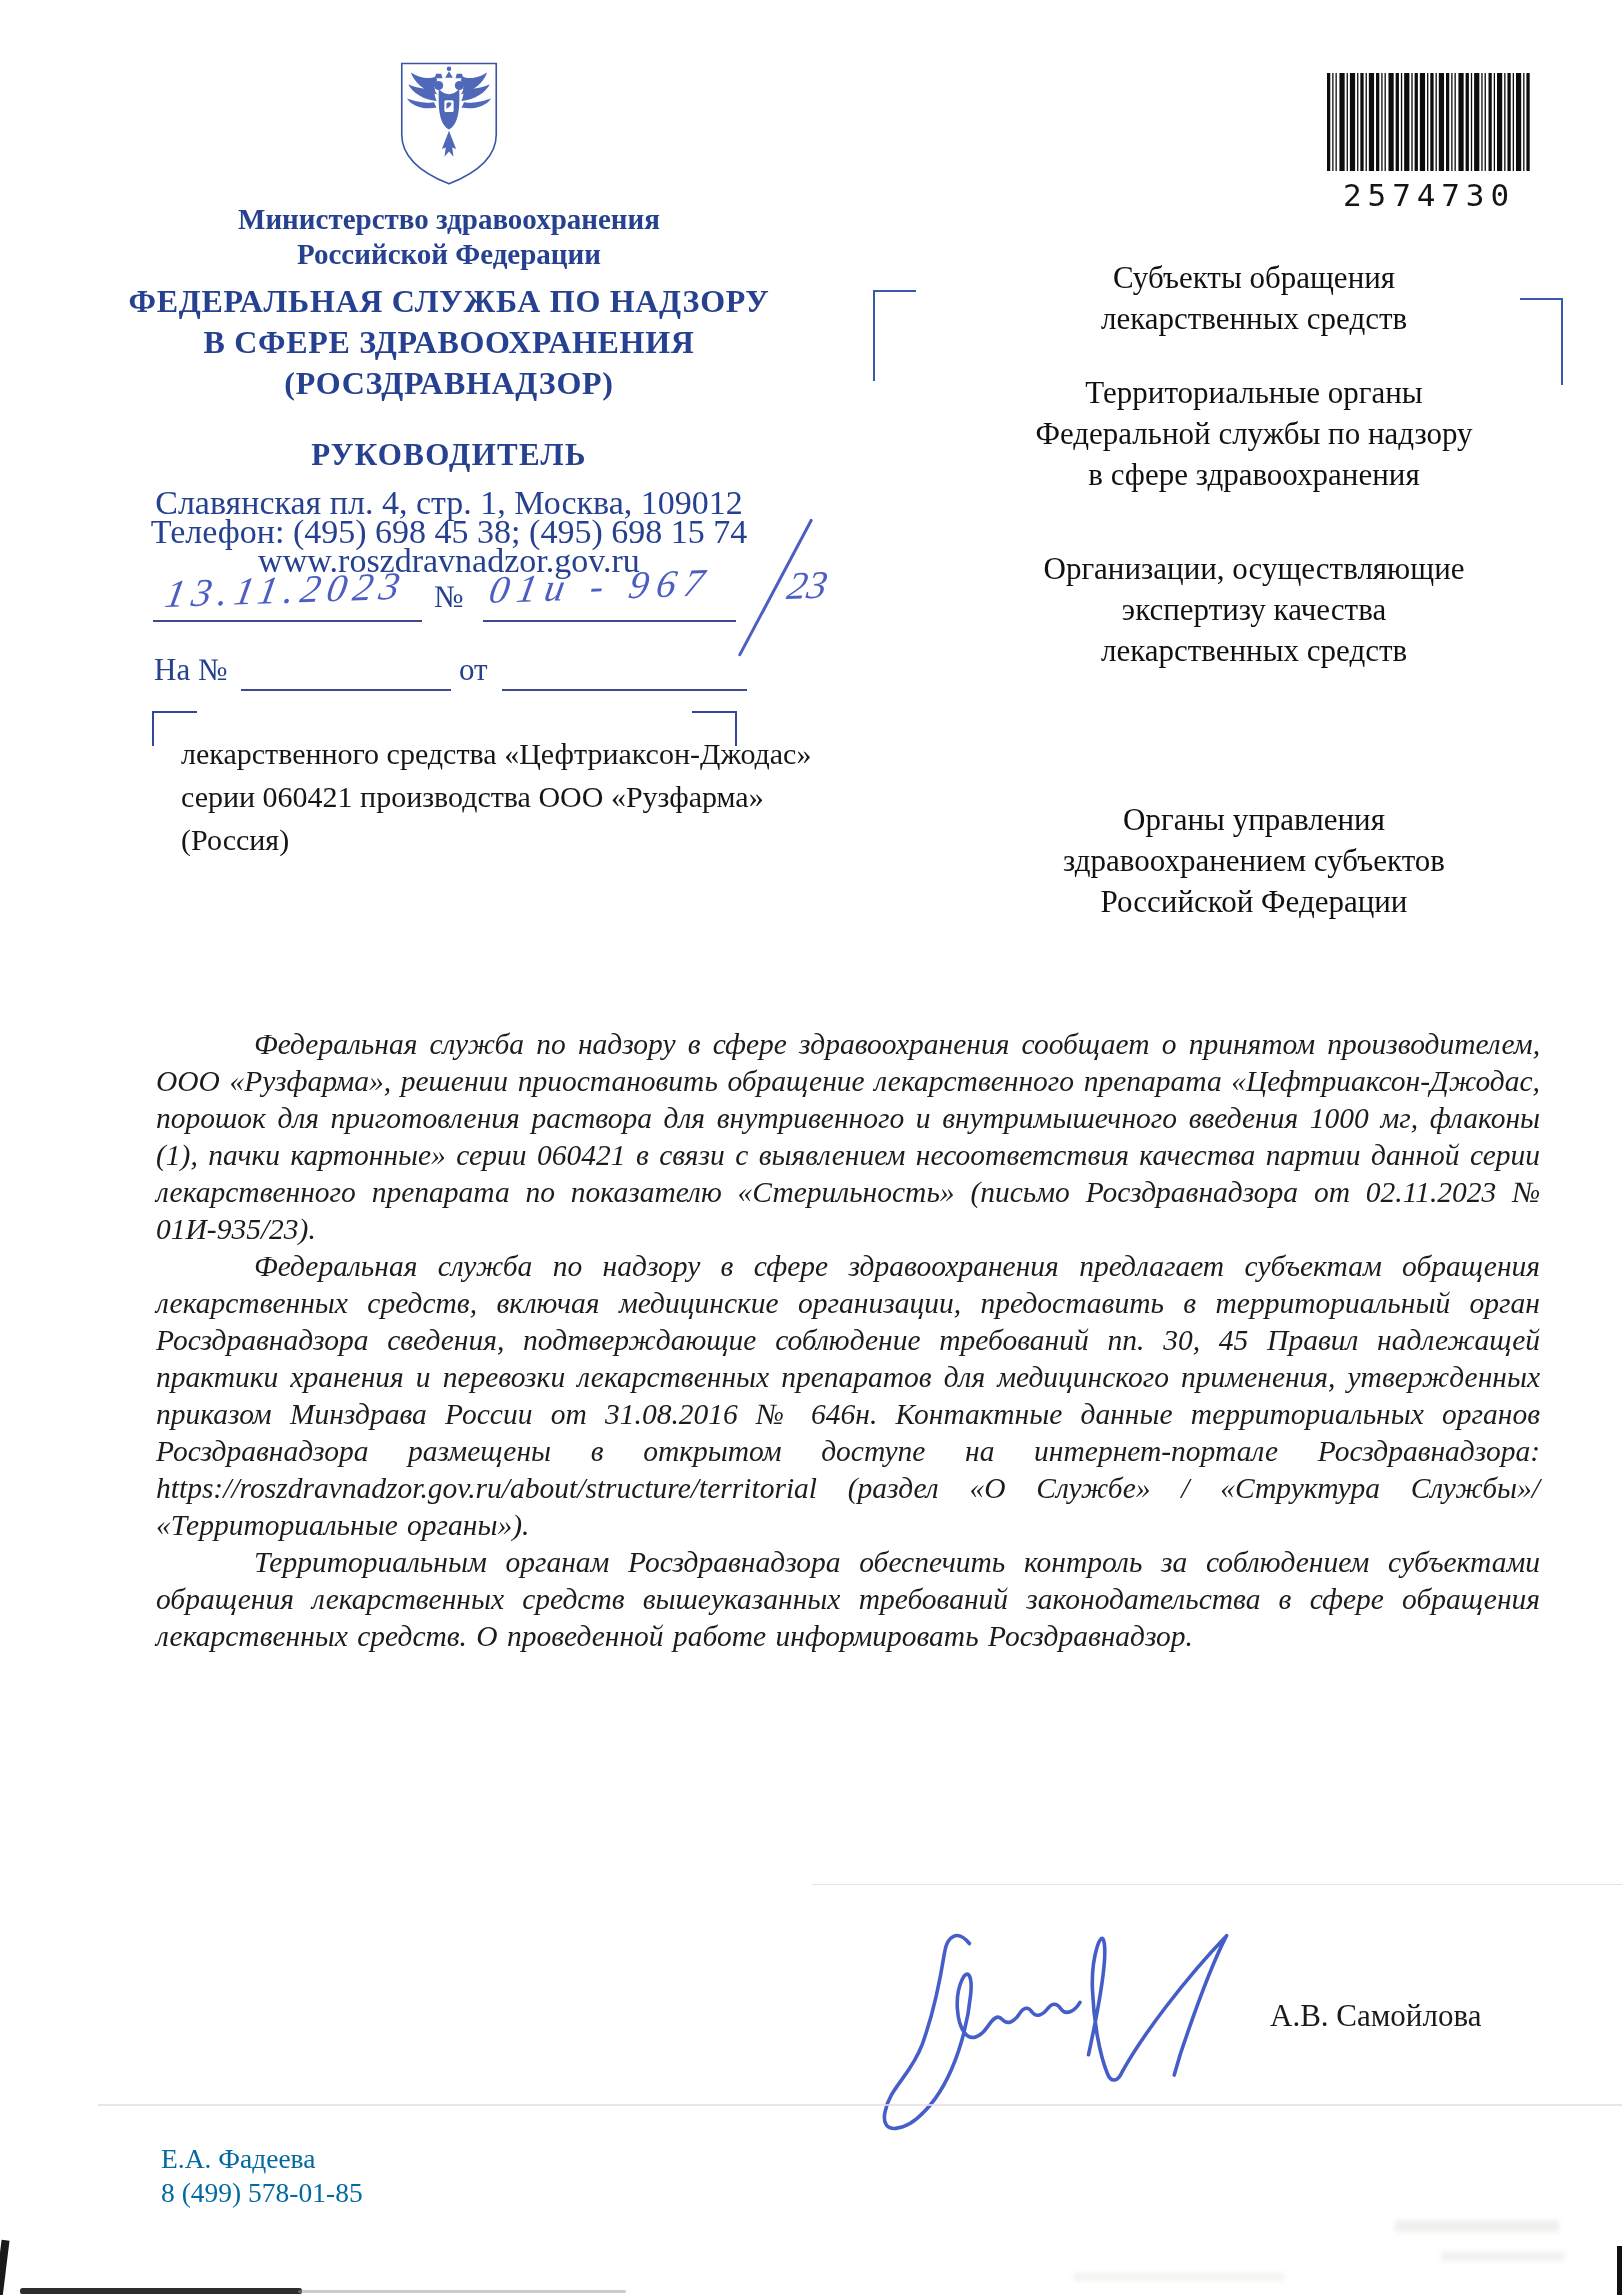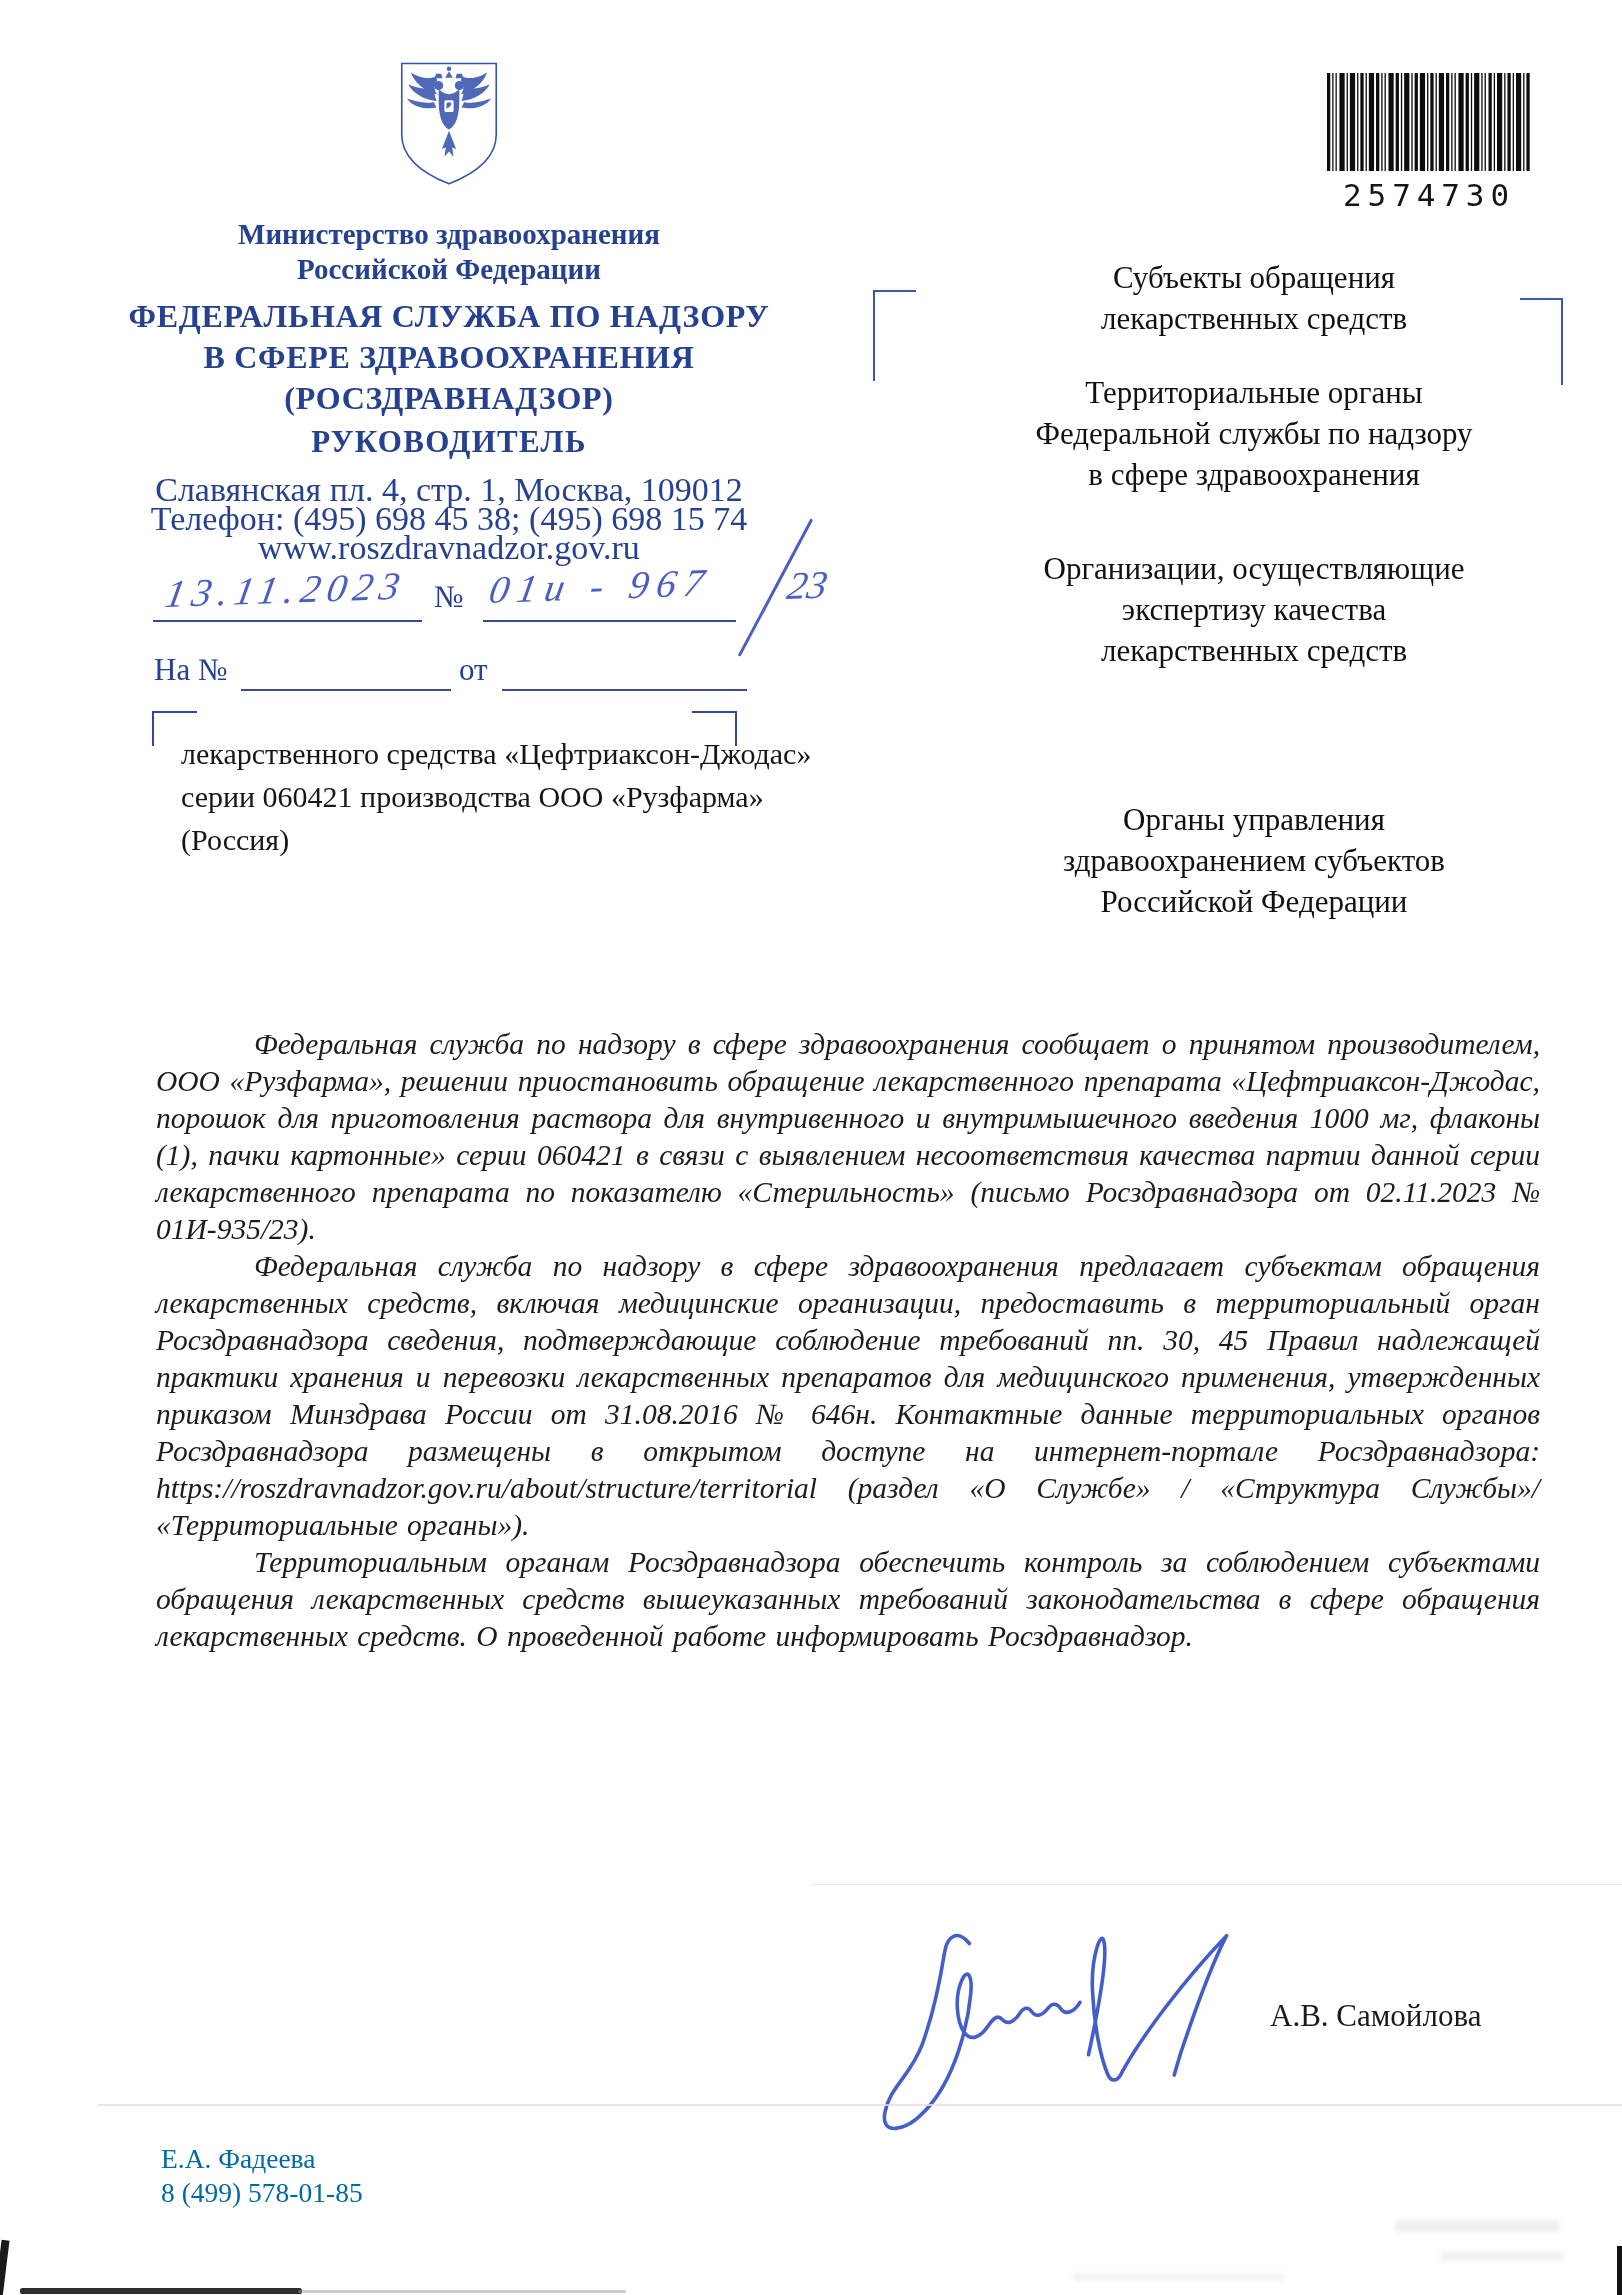--- a/index.html
+++ b/index.html
@@ -9,23 +9,23 @@
     font-family:"Liberation Serif","DejaVu Serif",serif;
     color:#1b1b1b;
   }
   .abs{position:absolute;}
   
   .letterhead{
     position:absolute;left:92px;top:58px;width:714px;
     text-align:center;color:#26418f;
   }
   .emblem{display:block;margin:0 auto;width:110px;height:130px;}
-  .ministry{margin-top:29px;font-weight:bold;font-size:29px;line-height:35px;text-align:center;}
+  .ministry{margin-top:14px;font-weight:bold;font-size:29px;line-height:35px;text-align:center;}
   .service{margin-top:9.2px;font-weight:bold;font-size:32px;line-height:41px;letter-spacing:0.7px;}
-  .ruk{margin-top:4px;font-weight:bold;font-size:31px;line-height:37px;letter-spacing:1.3px;}
+  .ruk{margin-top:32px;font-weight:bold;font-size:31px;line-height:37px;letter-spacing:1.3px;}
   .addr{margin-top:14.4px;font-size:34px;line-height:29px;}
   
   .hand{
     font-style:italic;color:#4d5ec3;
     transform:skewX(-12deg) rotate(-2deg);transform-origin:left bottom;
     white-space:nowrap;
   }
   .hand-date{left:162px;top:571px;font-size:39px;letter-spacing:6.6px;}
   .hand-num{left:486px;top:567px;font-size:39px;letter-spacing:7.9px;}
   .hand-year{left:784px;top:563px;font-size:39px;}

